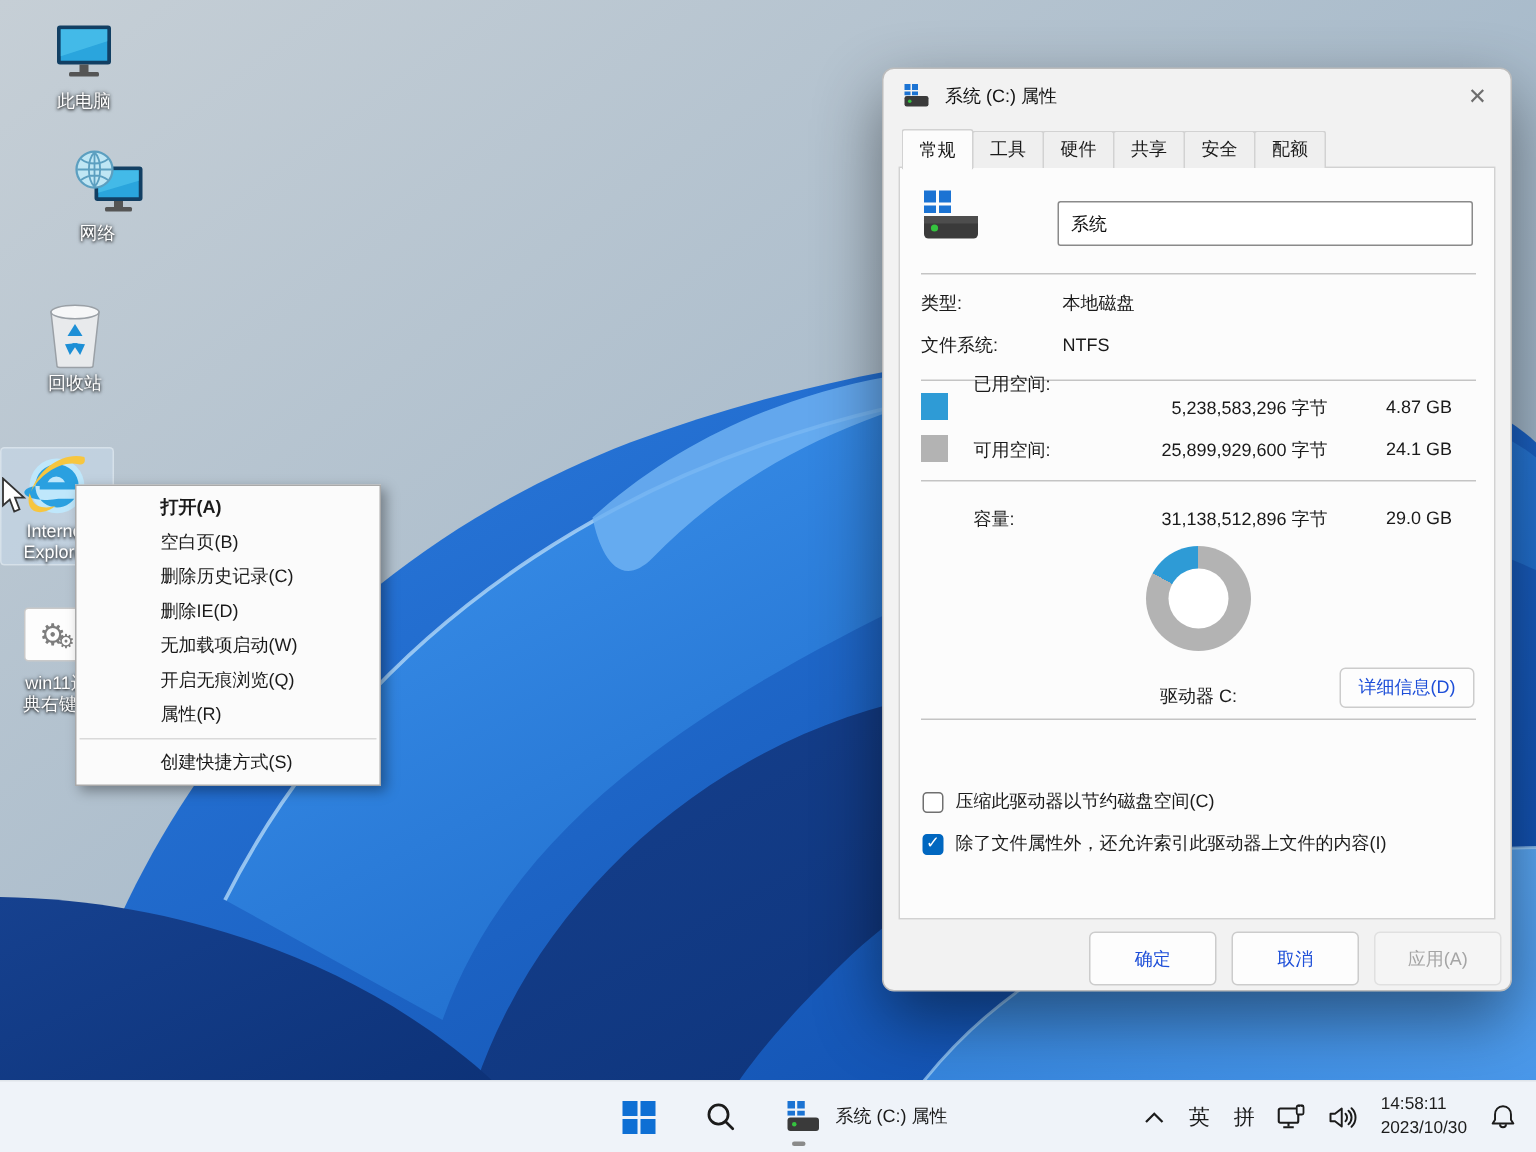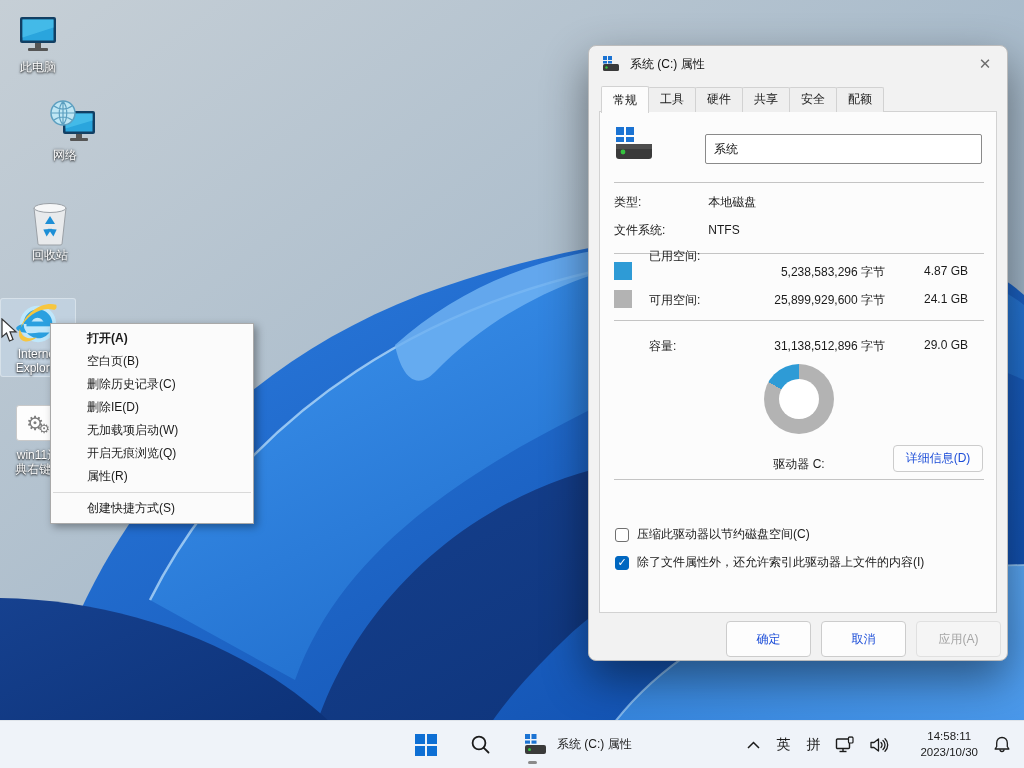--- a/index.html
+++ b/index.html
@@ -18,21 +18,21 @@
   .cmd-box { width:44px; height:36px; background:#fdfdfd; border:1px solid #c9c9c9; border-radius:3px;
              display:flex; align-items:center; justify-content:center; color:#7d7d7d; }
   .cmd-box .g1 { font-size:20px; } .cmd-box .g2 { font-size:13px; margin:10px 0 0 -6px; }
 
   
   .cursor { position:absolute; left:1px; top:318px; z-index:40; }
 
   
   .ctx-menu { position:absolute; left:50px; top:323px; width:204px; z-index:20;
               background:#fbfbfb; border:1px solid #a9a9a9; box-shadow:3px 3px 8px rgba(0,0,0,.35); padding:3px 0; }
-  .ctx-item { height:23px; line-height:23px; padding-left:36px; cursor:default; }
+  .ctx-item { height:23px; line-height:23px; padding-left:56px; cursor:default; }
   .ctx-item.default { font-weight:bold; }
   .ctx-sep { height:1px; background:#d9d9d9; margin:4px 2px; }
 
   
   .dialog { position:absolute; left:588px; top:45px; width:420px; height:616px; z-index:10;
             background:#f2f2f2; border:1px solid #bcbcbc; border-radius:8px;
             box-shadow:0 18px 45px rgba(0,0,0,.45); }
   .titlebar { position:absolute; left:0; top:0; right:0; height:36px; display:flex; align-items:center; padding-left:13px; }
   .titlebar .t-icon { margin-right:9px; }
   .titlebar .t-text { font-size:12px; color:#111; }
@@ -78,21 +78,21 @@
   
   .taskbar { position:absolute; left:0; right:0; bottom:0; height:48px; background:#eff3f9; border-top:1px solid #dfe4ea;
              z-index:30; display:flex; align-items:center; }
   .tb-center { position:absolute; left:406px; display:flex; align-items:center; gap:14px; height:48px; }
   .tb-btn { width:40px; height:40px; display:flex; align-items:center; justify-content:center; border-radius:5px; cursor:default; }
   .tb-app { display:flex; align-items:center; gap:9px; height:40px; padding:0 10px; border-radius:5px; position:relative; cursor:default; }
   .tb-app .ind { position:absolute; left:14px; bottom:1px; width:9px; height:3px; border-radius:2px; background:#8a8a8a; }
   .tray { position:absolute; right:8px; display:flex; align-items:center; height:48px; gap:4px; }
   .tray .titem { height:40px; min-width:26px; display:flex; align-items:center; justify-content:center; padding:0 5px;
                  border-radius:5px; cursor:default; font-size:14px; color:#1b1b1b; }
-  .clock { text-align:center; font-size:11.5px; line-height:1.35; color:#1b1b1b; padding:0 6px;margin-left:16px; }
+  .clock { text-align:left; font-size:11.5px; line-height:1.35; color:#1b1b1b; padding:0 6px; }
 
   .winlogo { display:grid; grid-template-columns:1fr 1fr; grid-template-rows:1fr 1fr; gap:2px; }
   .winlogo i { background:#0e6fd4; }
 
   svg { display:block; }
 </style>
 </head>
 <body>
 
 <svg class="wallpaper" width="1024" height="768" viewBox="0 0 1024 768" preserveAspectRatio="none">
@@ -122,21 +122,21 @@
   <path d="M 30 768 C 70 560 200 380 420 295 C 690 195 950 225 1024 295 L 1024 768 Z" fill="url(#g2)"></path>
   <path d="M 150 600 C 240 420 430 285 690 255 C 845 240 975 265 1024 305 L 1024 380 C 905 325 745 335 610 400 C 455 475 340 555 295 680 Z" fill="url(#g1)"></path>
   <path d="M 150 600 C 240 420 430 285 690 255 C 800 244 920 258 1000 293" fill="none" stroke="#b9ddfa" stroke-width="2.5" opacity="0.75"></path>
   <path d="M 395 345 C 480 268 600 235 720 245 C 600 262 505 300 435 372 C 413 394 400 370 395 345 Z" fill="#6fb1f2" opacity="0.85"></path>
   <path d="M 305 768 C 330 640 430 525 565 478 C 690 435 805 468 862 548 C 762 525 645 562 562 642 C 505 698 478 735 470 768 Z" fill="url(#gD)"></path>
   <path d="M 585 768 C 650 645 800 568 1024 565 L 1024 768 Z" fill="url(#g3)"></path>
   <path d="M 585 768 C 650 645 800 568 1024 565" fill="none" stroke="#a8d4f8" stroke-width="2" opacity="0.7"></path>
   <path d="M 0 768 L 0 598 C 130 600 250 648 330 722 C 345 737 352 753 356 768 Z" fill="url(#gD)"></path>
 </svg>
 
-<div class="desk-icon" style="left:0; top:12px;">
+<div class="desk-icon" style="left:18px; top:12px;">
   <div class="glyph">
     <svg width="44" height="42" viewBox="0 0 44 42">
       <rect x="4" y="3" width="36" height="26" rx="2" fill="#123f63"></rect>
       <rect x="6.5" y="5.5" width="31" height="21" fill="#2aa5dd"></rect>
       <path d="M6.5 5.5 h31 v8 l-31 10 Z" fill="#4fc3ec" opacity=".7"></path>
       <rect x="19" y="29" width="6" height="5" fill="#555"></rect>
       <rect x="12" y="34" width="20" height="3" rx="1" fill="#555"></rect>
     </svg>
   </div>
   <div class="lbl">此电脑</div>

